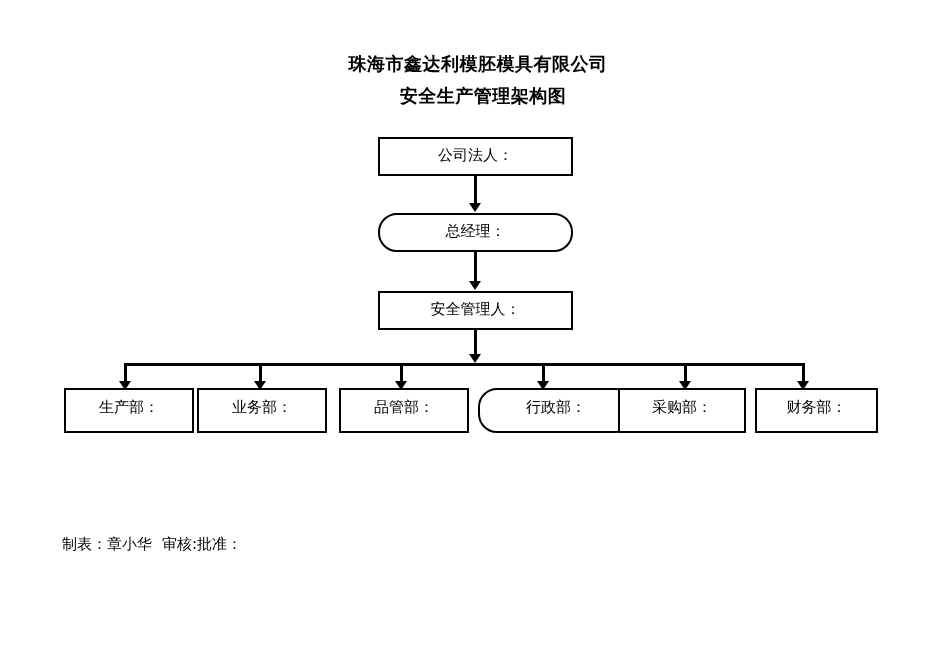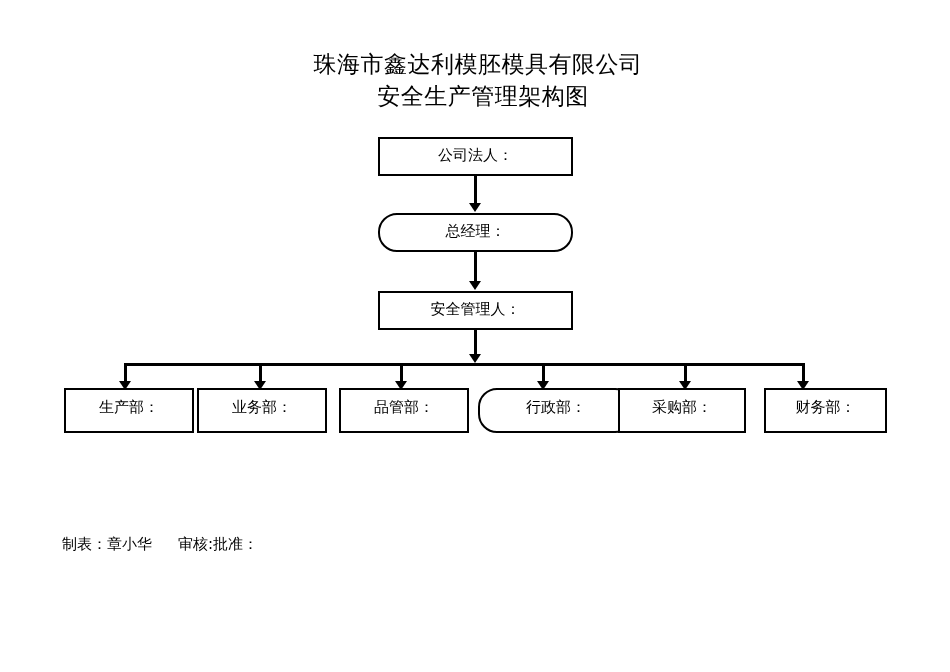--- a/index.html
+++ b/index.html
@@ -23,22 +23,22 @@
 
   
   .title-block {
     position: absolute;
     left: 0;
     top: 48px;
     width: 950px;
     text-align: center;
   }
   .title-line {
-    font-size: 23px;
-    font-weight: normal;
+    font-size: 18px;
+    font-weight: bold;
     line-height: 32px;
     letter-spacing: 0.5px;
     white-space: nowrap;
   }
   .title-line-1 { padding-left: 6px; }
   .title-line-2 { padding-left: 16px; }
 
   
   .node {
     position: absolute;
@@ -66,21 +66,21 @@
 
   
   .node-dept { top: 388px; width: 123px; height: 45px; }
   .node-dept .node-label { top: 8px; }
 
   #dept-0 { left: 64px;  width: 130px; }
   #dept-1 { left: 197px; width: 130px; }
   #dept-2 { left: 339px; width: 130px; }
   #dept-3 { left: 478px; width: 156px; border-radius: 19px; }
   #dept-4 { left: 618px; width: 128px; font-family: Liberation Serif, serif; }
-  #dept-5 { left: 755px; width: 123px; margin-left: 9px; }
+  #dept-5 { left: 755px; width: 123px; }
 
   
   .conn-v {
     position: absolute;
     width: 3px;
     background: #000000;
   }
   .conn-h {
     position: absolute;
     height: 3px;
@@ -114,21 +114,21 @@
   .footer {
     position: absolute;
     left: 62px;
     top: 534px;
     font-size: 15px;
     line-height: 20px;
     white-space: nowrap;
   }
   .footer span { display: inline-block; }
   .sig-maker-label {}
-  .sig-maker-value { margin-right: 26px; }
+  .sig-maker-value { margin-right: 10px; }
   .sig-review-label { }
   .sig-approve-label {}
 </style>
 </head>
 <body>
 
 <div id="page">
 
   <div class="title-block">
     <div class="title-line title-line-1">珠海市鑫达利模胚模具有限公司</div>

